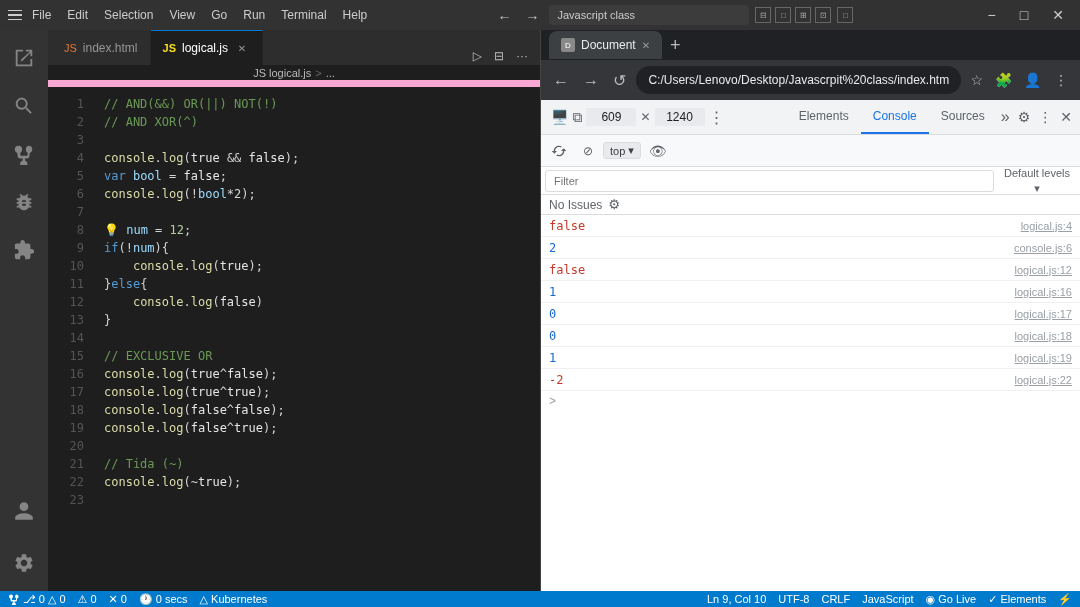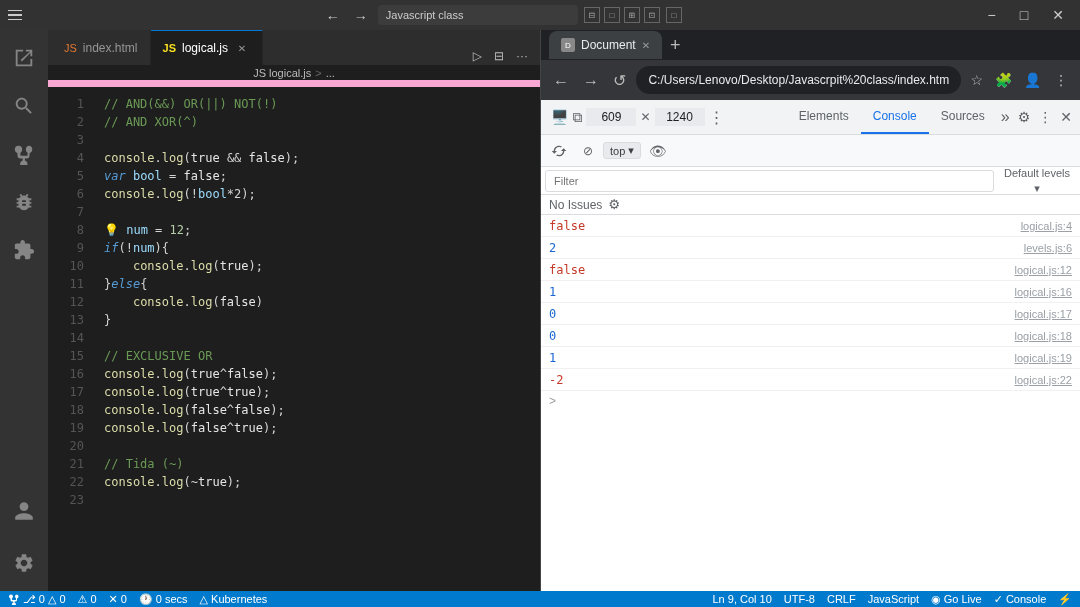--- a/index.html
+++ b/index.html
@@ -31,21 +31,21 @@
     .tab-close { color: #969696; font-size: 10px; width: 16px; height: 16px; display: flex; align-items: center; justify-content: center; border-radius: 2px; }
     .tab-icon-js { color: #f7df1e; font-size: 11px; font-weight: bold; }
     .tab-icon-idx { color: #e37933; font-size: 11px; }
     .tab-action-btn { background: none; border: none; color: #bbb; cursor: pointer; font-size: 12px; padding: 2px 4px; }
 
     
     .editor-container { flex: 1; display: flex; overflow: hidden; background: #1e1e1e; }
     .line-numbers { width: 48px; padding: 8px 0; text-align: right; color: #555; font-family: 'Consolas', monospace; font-size: 12px; line-height: 1.5; padding-right: 12px; background: #1e1e1e; flex-shrink: 0; user-select: none; }
     .code-content { flex: 1; padding: 8px; overflow: auto; font-family: 'Consolas', monospace; font-size: 12px; line-height: 1.5; white-space: pre; }
     .code-line { min-height: 18px; }
-    .kw { color: #569cd6; font-style: italic; }
+    .kw { color: #569cd6; }
     .fn { color: #dcdcaa; }
     .bool-val { color: #e5e5e5; }
     .num-val { color: #b5cea8; }
     .comment { color: #6a9955; }
     .op { color: #d4d4d4; }
     .var-name { color: #9cdcfe; }
     .warn { color: #ffcc00; }
 
     
     .breadcrumb { height: 22px; background: #1e1e1e; border-bottom: 7px solid #f9a8d4; display: flex; align-items: center; padding: 0 8px; font-size: 11px; color: #bbb; flex-shrink: 0; justify-content: center; }
@@ -98,20 +98,30 @@
   </style>
 </head>
 <body>
 
 <div class="title-bar">
   <div class="title-bar-left">
     <div class="menu-icon">
       <span></span>
         <span></span>
         <span></span>
+    </div>
+    <div class="title-bar-menu">
+      <span style="font-size:12px;color:#ccc;cursor:pointer;">File</span>
+      <span style="font-size:12px;color:#ccc;cursor:pointer;">Edit</span>
+      <span style="font-size:12px;color:#ccc;cursor:pointer;">Selection</span>
+      <span style="font-size:12px;color:#ccc;cursor:pointer;">View</span>
+      <span style="font-size:12px;color:#ccc;cursor:pointer;">Go</span>
+      <span style="font-size:12px;color:#ccc;cursor:pointer;">Run</span>
+      <span style="font-size:12px;color:#ccc;cursor:pointer;">Terminal</span>
+      <span style="font-size:12px;color:#ccc;cursor:pointer;">Help</span>
     </div>
   </div>
   <div style="display:flex;align-items:center;gap:6px;">
     <button class="nav-btn">←</button>
     <button class="nav-btn">→</button>
     <input class="search-bar" type="text" value="Javascript class" placeholder="Javascript class" style="">
     <div class="layout-icons">
       <span class="layout-icon">⊟</span>
       <span class="layout-icon">□</span>
       <span class="layout-icon">⊞</span>
@@ -297,21 +307,21 @@
         <button style="background:none;border:none;cursor:pointer;color:#5f6368;">⚙</button>
       </div>
 
       <div class="console-content" id="console-rows">
           <div class="console-row">
             <span class="console-val bool-false">false</span>
             <span class="console-link">logical.js:4</span>
           </div>
           <div class="console-row">
             <span class="console-val num">2</span>
-            <span class="console-link">levels.js:6</span>
+            <span class="console-link">console.js:6</span>
           </div>
           <div class="console-row">
             <span class="console-val bool-false">false</span>
             <span class="console-link">logical.js:12</span>
           </div>
           <div class="console-row">
             <span class="console-val num">1</span>
             <span class="console-link">logical.js:16</span>
           </div>
           <div class="console-row">
@@ -365,18 +375,18 @@
   <span class="status-item">
     <span>CRLF</span>
   </span>
   <span class="status-item">
     <span>JavaScript</span>
   </span>
   <span class="status-item">
     <span>◉ Go Live</span>
   </span>
   <span class="status-item">
-    <span>✓ Console</span>
+    <span>✓ Elements</span>
   </span>
   <span class="status-item">
     <span>⚡</span>
   </span>
 </div>
 
 </body></html>

